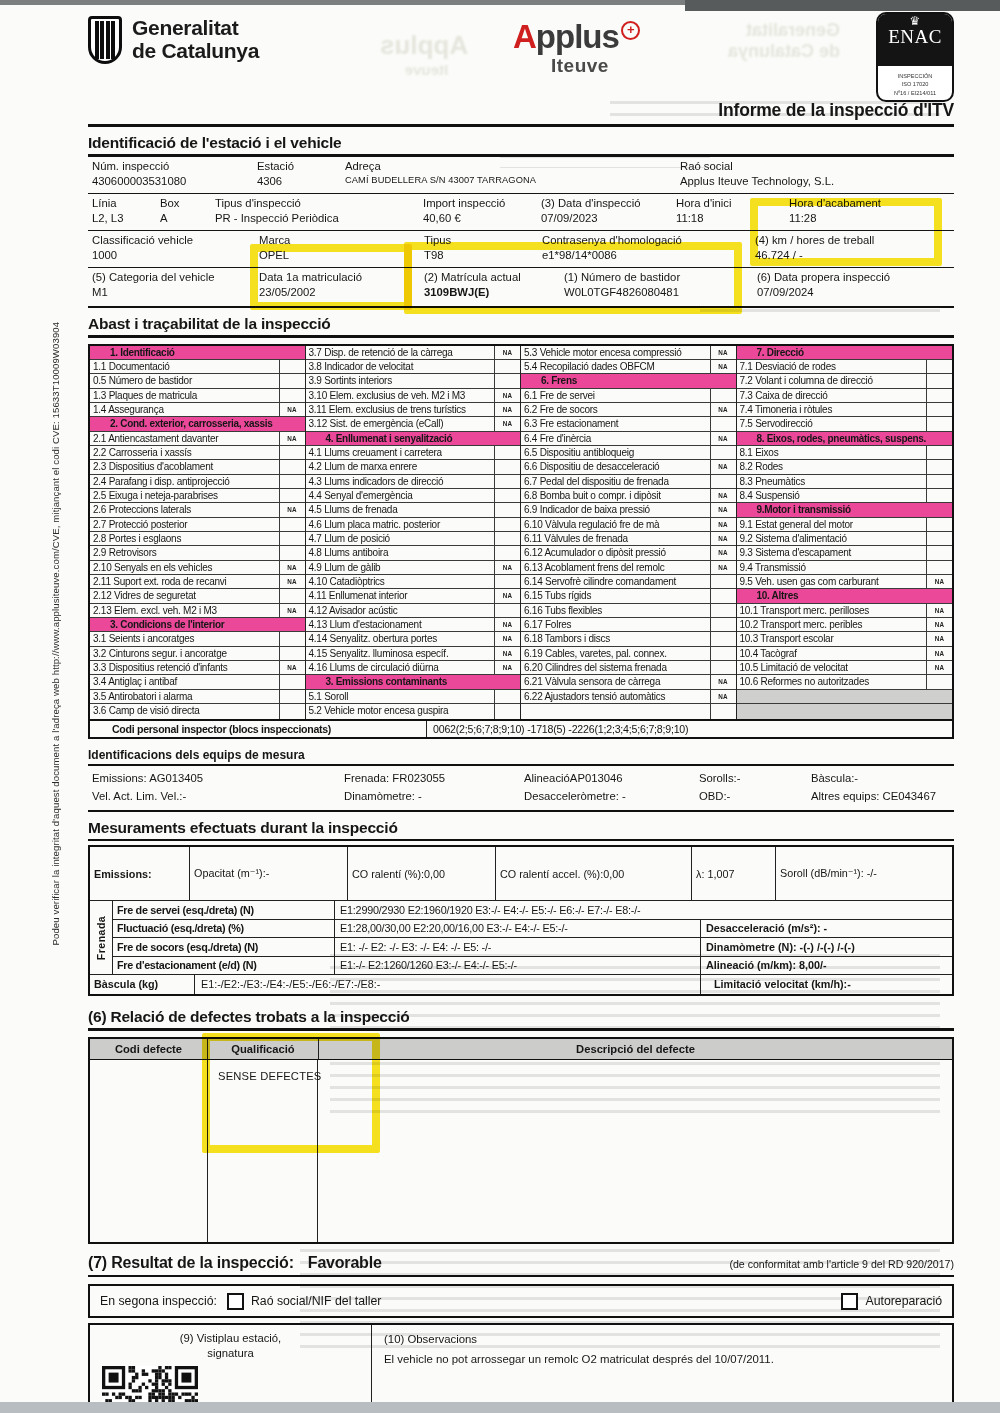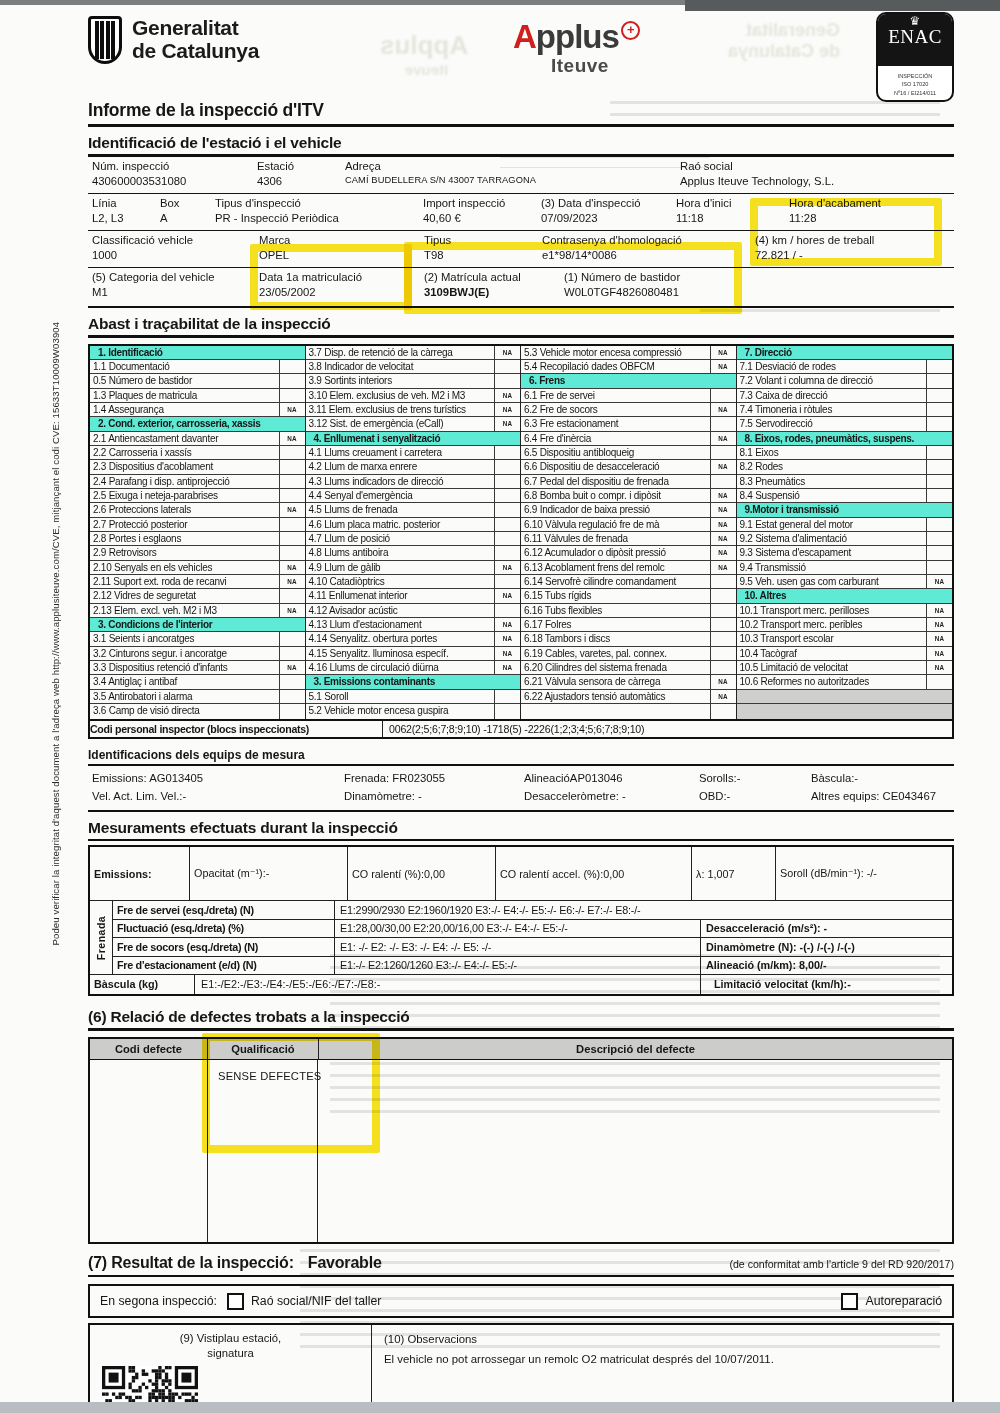--- a/index.html
+++ b/index.html
@@ -25,21 +25,21 @@
   .ghost-applus{left:292px;top:18px;font-size:26px;font-weight:bold;}
   .ghost-applus .s{display:block;font-size:15px;margin-left:20px;}
   .ghost-gencat{left:640px;top:8px;font-size:18px;font-weight:bold;line-height:1.15;}
   .enac{position:absolute;right:0;top:0;width:74px;height:86px;border:2px solid #111;border-radius:10px;overflow:hidden;background:#fff;}
   .enac .top{background:#141414;color:#fff;height:52px;text-align:center;}
   .enac .crown{font-size:12px;line-height:14px;color:#fff;}
   .enac .nm{font-family:"Liberation Serif","DejaVu Serif",serif;font-size:19px;letter-spacing:.5px;line-height:17px;}
   .enac .sub{font-size:5.6px;text-align:center;color:#333;line-height:1.5;padding-top:6px;}
 
   
-  .h1{font-size:17.5px;font-weight:bold;letter-spacing:-.2px;margin:6px 0 3px 0;}
+  .h1{font-size:17.5px;font-weight:bold;letter-spacing:-.2px;margin:6px 0 3px 0;text-align:right;}
   .rule{height:3.2px;background:#101010;}
   .sechead{font-size:15.5px;font-weight:bold;letter-spacing:-.2px;margin:7px 0 2px 0;}
   .rule2{height:2.6px;background:#101010;}
 
   
   .station{position:relative;}
   .frow{display:flex;border-bottom:1.6px solid #151515;padding:2px 4px 3px 4px;min-height:30px;box-sizing:border-box;}
   .fld{padding-right:6px;box-sizing:border-box;overflow:visible;white-space:nowrap;}
   .flabel{font-size:11.3px;line-height:1.35;}
   .fvalue{font-size:11.3px;line-height:1.4;}
@@ -52,24 +52,24 @@
   .frow[data-row="3"]{border-bottom:2.4px solid #101010;min-height:40px;}
 
   
   .abast-wrap{border:2.2px solid #101010;margin-top:6px;display:flex;}
   .acol{width:25%;border-right:1.4px solid #222;box-sizing:border-box;}
   .acol:last-child{border-right:none;}
   .arow{display:flex;height:14.35px;border-bottom:1px solid #3a3a3a;font-size:10px;line-height:13.5px;box-sizing:border-box;overflow:hidden;}
   .arow:last-child{border-bottom:none;}
   .alabel{flex:1;padding-left:3px;white-space:nowrap;overflow:hidden;letter-spacing:-.25px;}
   .ana{width:25px;border-left:1px solid #3a3a3a;text-align:center;font-size:6.3px;font-weight:bold;line-height:14px;letter-spacing:.2px;color:#222;}
-  .ahead{background:#5eead4;font-weight:bold;padding-left:8px;letter-spacing:-.3px;white-space:nowrap;}
+  .ahead{background:#ec4899;font-weight:bold;padding-left:20px;letter-spacing:-.3px;white-space:nowrap;}
   .afill{background:#cfcfcd;}
   .insp-row{display:flex;border:2px solid #101010;border-top:none;font-size:10.6px;}
-  .insp-row .lab{width:292px;font-weight:bold;border-right:1.6px solid #222;padding:2px 0;letter-spacing:-.3px;}
+  .insp-row .lab{width:292px;font-weight:bold;border-right:1.6px solid #222;padding:2px 22px;letter-spacing:-.3px;}
   .insp-row .val{flex:1;padding:2px 6px;letter-spacing:-.2px;}
 
   
   .equips-head{font-size:12px;font-weight:bold;margin:9px 0 2px 0;}
   .equips{border-top:2.2px solid #101010;border-bottom:2.2px solid #101010;padding:3px 0 4px 0;}
   .erow{display:flex;font-size:11.3px;line-height:1.65;}
   .erow .ecell{padding-left:4px;box-sizing:border-box;white-space:nowrap;}
   .erow .ecell:nth-child(1){width:252px}.erow .ecell:nth-child(2){width:180px}.erow .ecell:nth-child(3){width:175px}.erow .ecell:nth-child(4){width:112px}.erow .ecell:nth-child(5){flex:1}
 
   
@@ -261,39 +261,43 @@
             <div class="fld">
               <div class="flabel">Tipus</div>
               <div class="fvalue">T98</div>
             </div>
             <div class="fld">
               <div class="flabel">Contrasenya d'homologació</div>
               <div class="fvalue">e1*98/14*0086</div>
             </div>
             <div class="fld">
               <div class="flabel">(4) km / hores de treball</div>
-              <div class="fvalue">72.821 / -</div>
+              <div class="fvalue">46.724 / -</div>
             </div>
           </div>
           <div class="frow" data-row="3">
             <div class="fld">
               <div class="flabel">(5) Categoria del vehicle</div>
               <div class="fvalue">M1</div>
             </div>
             <div class="fld">
               <div class="flabel">Data 1a matriculació</div>
               <div class="fvalue">23/05/2002</div>
             </div>
             <div class="fld">
               <div class="flabel">(2) Matrícula actual</div>
               <div class="fvalue bold">3109BWJ(E)</div>
             </div>
             <div class="fld">
               <div class="flabel">(1) Número de bastidor</div>
               <div class="fvalue">W0L0TGF4826080481</div>
+            </div>
+            <div class="fld">
+              <div class="flabel">(6) Data propera inspecció</div>
+              <div class="fvalue">07/09/2024</div>
             </div>
           </div>
         </div>
 
       <div class="hl hl-km"></div>
       <div class="hl hl-data1a"></div>
       <div class="hl hl-matric"></div>
     </div>
 
     <div class="sechead">Abast i traçabilitat de la inspecció</div>

